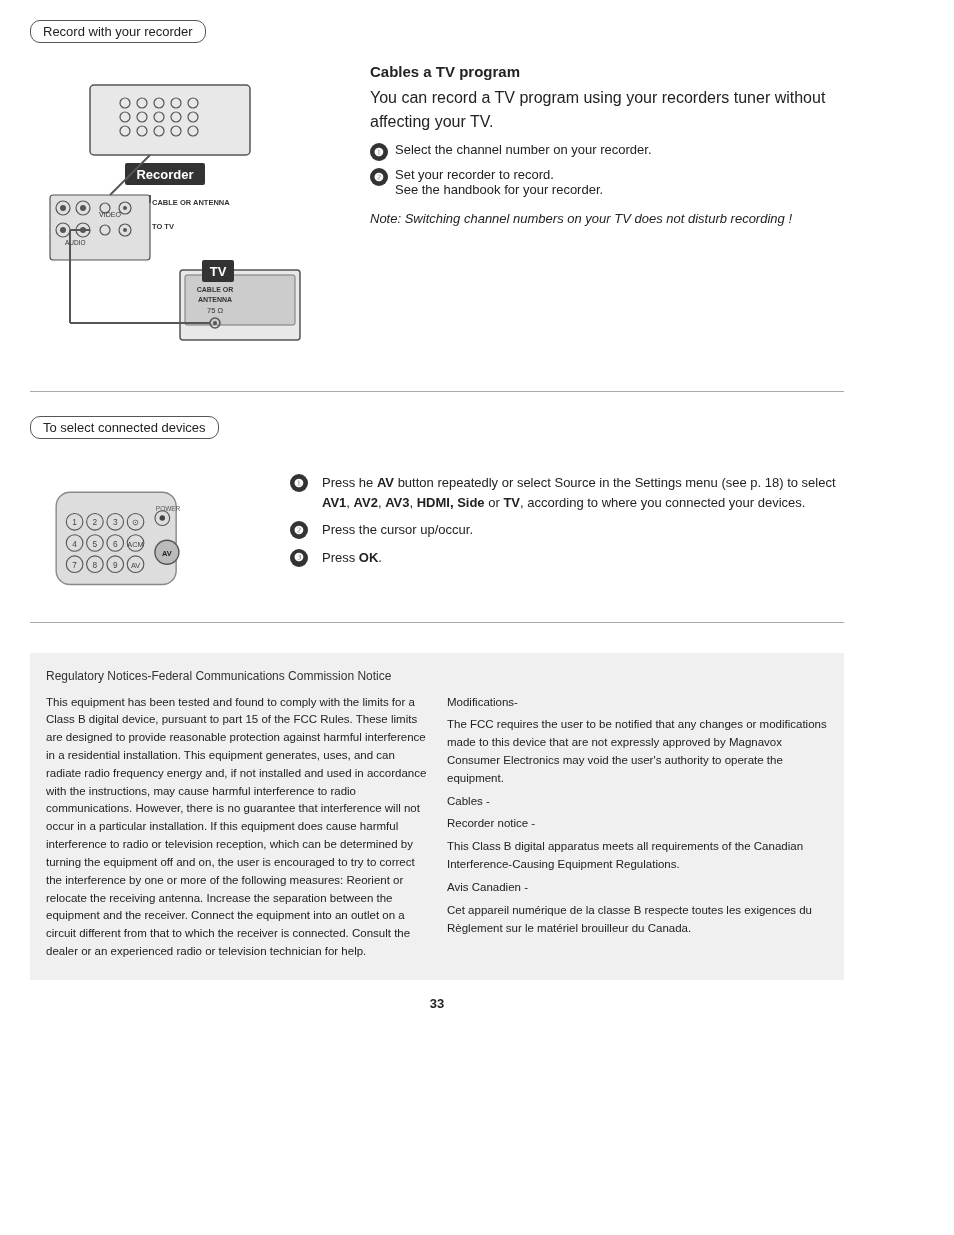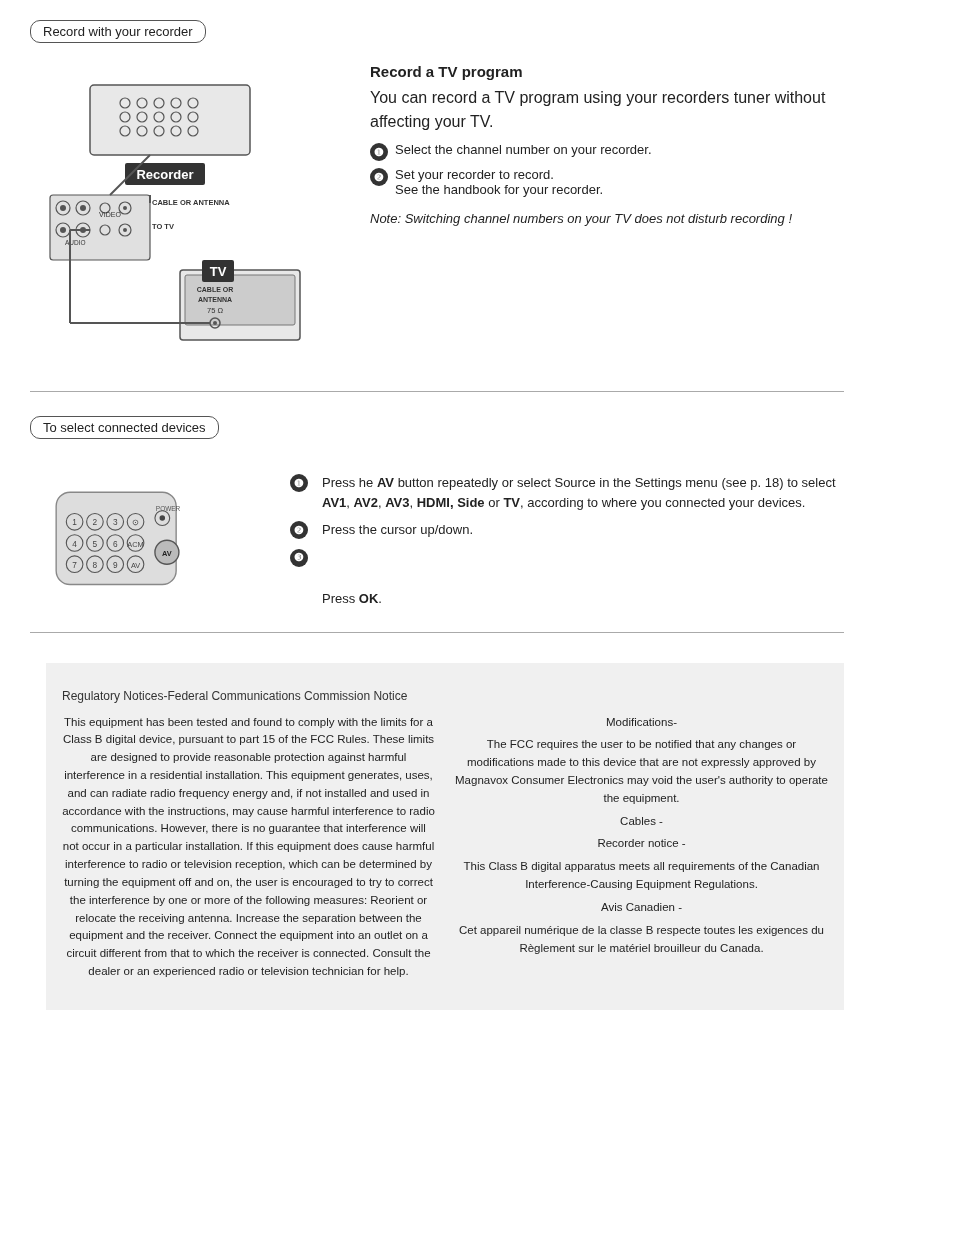--- a/index.html
+++ b/index.html
@@ -129,42 +129,40 @@
       align-items: flex-start;
       margin-bottom: 8px;
       font-size: 13px;
       line-height: 1.5;
     }
 
     
     .footer-regulatory {
       margin-top: 30px;
       background: #f0f0f0;
-      padding: 24px 16px;
+      padding: 14px 16px;
       font-size: 11.5px;
       line-height: 1.55;
-      margin-left: 16px;
     }
 
     .footer-regulatory .reg-title {
       font-size: 12px;
       font-weight: normal;
       margin-bottom: 8px;
       color: #333;
     }
 
     .footer-cols {
       display: flex;
       flex-direction: row;
       gap: 20px;
     }
 
     .footer-col {
       flex: 1;
-      text-align: center;
     }
 
     .footer-col p {
       margin-bottom: 5px;
     }
 
     .page-number {
       text-align: center;
       font-size: 13px;
       margin-top: 16px;
@@ -251,21 +249,21 @@
 
         <line x1="60" y1="175" x2="40" y2="175" stroke="#555" stroke-width="2"></line>
         <line x1="40" y1="175" x2="40" y2="268" stroke="#555" stroke-width="2"></line>
         <line x1="40" y1="268" x2="180" y2="268" stroke="#555" stroke-width="2"></line>
 
         <line x1="120" y1="148" x2="120" y2="140" stroke="#555" stroke-width="2"></line>
       </svg>
     </div>
 
     <div class="right-text">
-      <h2>Record a TV program</h2>
+      <h2>Cables a TV program</h2>
       <p>You can record a TV program using your recorders tuner without affecting your TV.</p>
 
       <div class="numbered-item">
         <div class="num-circle">❶</div>
         <span>Select the channel number on your recorder.</span>
       </div>
 
       <div class="numbered-item">
         <div class="num-circle">❷</div>
         <span>Set your recorder to record.<br>See the handbook for your recorder.</span>
@@ -322,25 +320,25 @@
       </svg>
     </div>
 
     <div class="right-steps">
       <div class="step">
         <div class="num-circle" style="background:#333; min-width:18px;">❶</div>
         <span style="margin-left:7px;">Press he <strong>AV</strong> button repeatedly or select Source in the Settings menu (see p. 18) to select <strong>AV1</strong>, <strong>AV2</strong>, <strong>AV3</strong>, <strong>HDMI, Side</strong> or <strong>TV</strong>, according to where you connected your devices.</span>
       </div>
       <div class="step">
         <div class="num-circle" style="background:#333; min-width:18px;">❷</div>
-        <span style="margin-left:7px;">Press the cursor up/down.</span>
+        <span style="margin-left:7px;">Press the cursor up/occur.</span>
       </div>
       <div class="step">
         <div class="num-circle" style="background:#333; min-width:18px;">❸</div>
-        <span style="margin-left:7px;margin-top:41px;">Press <strong>OK</strong>.</span>
+        <span style="margin-left:7px;">Press <strong>OK</strong>.</span>
       </div>
     </div>
   </div>
 
   <div class="footer-regulatory">
     <div class="reg-title">Regulatory Notices-Federal Communications Commission Notice</div>
     <div class="footer-cols">
       <div class="footer-col">
         <p>This equipment has been tested and found to comply with the limits for a Class B digital device, pursuant to part 15 of the FCC Rules. These limits are designed to provide reasonable protection against harmful interference in a residential installation. This equipment generates, uses, and can radiate radio frequency energy and, if not installed and used in accordance with the instructions, may cause harmful interference to radio communications. However, there is no guarantee that interference will not occur in a particular installation. If this equipment does cause harmful interference to radio or television reception, which can be determined by turning the equipment off and on, the user is encouraged to try to correct the interference by one or more of the following measures: Reorient or relocate the receiving antenna. Increase the separation between the equipment and the receiver. Connect the equipment into an outlet on a circuit different from that to which the receiver is connected. Consult the dealer or an experienced radio or television technician for help.</p>
       </div>
@@ -349,14 +347,15 @@
         <p>The FCC requires the user to be notified that any changes or modifications made to this device that are not expressly approved by Magnavox Consumer Electronics may void the user's authority to operate the equipment.</p>
         <p>Cables -</p>
         <p>Recorder notice -</p>
         <p>This Class B digital apparatus meets all requirements of the Canadian Interference-Causing Equipment Regulations.</p>
         <p>Avis Canadien -</p>
         <p>Cet appareil numérique de la classe B respecte toutes les exigences du Règlement sur le matériel brouilleur du Canada.</p>
       </div>
     </div>
   </div>
 
+  <div class="page-number">33</div>
 
 </div>
 
 </body></html>

